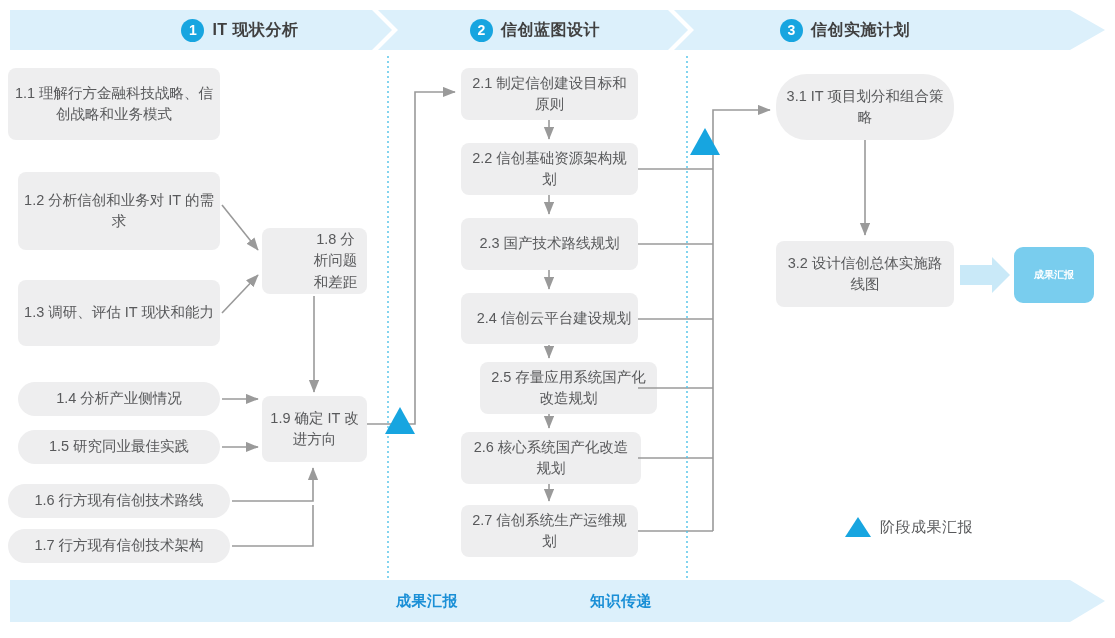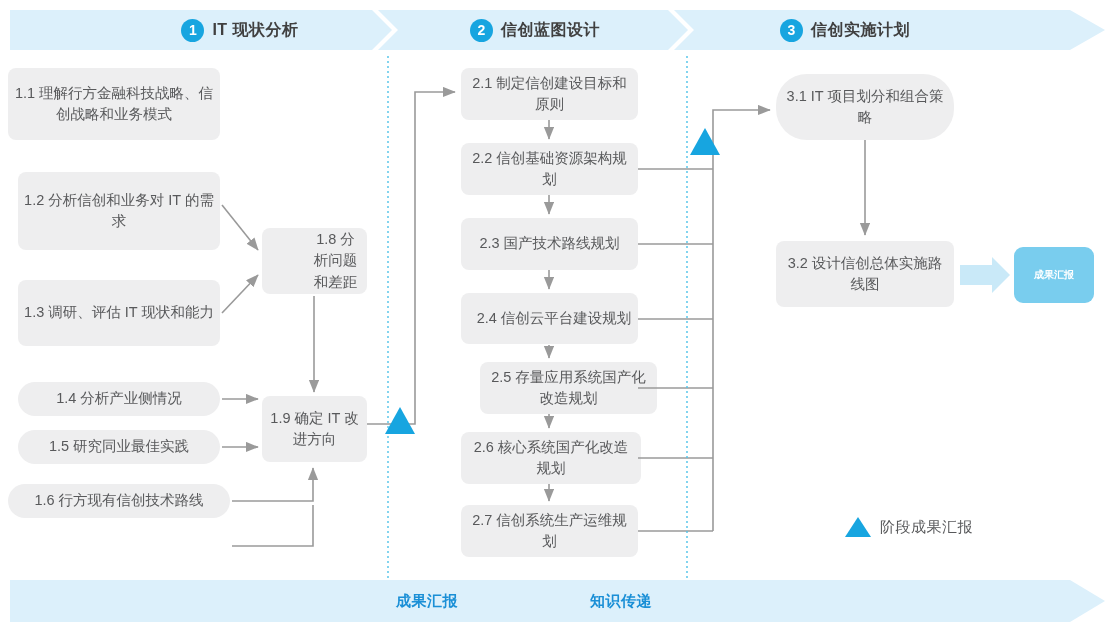--- a/index.html
+++ b/index.html
@@ -65,20 +65,21 @@
     <span class="badge">3</span>
     <span class="phase-label">信创实施计划</span>
   </div>
 
   <div class="box" style="left:8px;top:68px;width:212px;height:72px;">1.1 理解行方金融科技战略、信创战略和业务模式</div>
   <div class="box" style="left:18px;top:172px;width:202px;height:78px;">1.2 分析信创和业务对 IT 的需求</div>
   <div class="box" style="left:18px;top:280px;width:202px;height:66px;">1.3 调研、评估 IT 现状和能力</div>
   <div class="box pill" style="left:18px;top:382px;width:202px;height:34px;">1.4 分析产业侧情况</div>
   <div class="box pill" style="left:18px;top:430px;width:202px;height:34px;">1.5 研究同业最佳实践</div>
   <div class="box pill" style="left:8px;top:484px;width:222px;height:34px;">1.6 行方现有信创技术路线</div>
+  <div class="box pill" style="left:8px;top:529px;width:222px;height:34px;">1.7 行方现有信创技术架构</div>
 
   <div class="box" style="left:262px;top:228px;width:105px;height:66px;padding-left:48px;">1.8 分析问题和差距</div>
   <div class="box" style="left:262px;top:396px;width:105px;height:66px;">1.9 确定 IT 改进方向</div>
 
   <div class="box" style="left:461px;top:68px;width:177px;height:52px;">2.1 制定信创建设目标和原则</div>
   <div class="box" style="left:461px;top:143px;width:177px;height:52px;">2.2 信创基础资源架构规划</div>
   <div class="box" style="left:461px;top:218px;width:177px;height:52px;">2.3 国产技术路线规划</div>
   <div class="box" style="left:461px;top:293px;width:177px;height:51px;padding-left:15px;">2.4 信创云平台建设规划</div>
   <div class="box" style="left:461px;top:362px;width:177px;height:52px;margin-left:19px;">2.5 存量应用系统国产化改造规划</div>
   <div class="box" style="left:461px;top:432px;width:180px;height:52px;">2.6 核心系统国产化改造规划</div>

